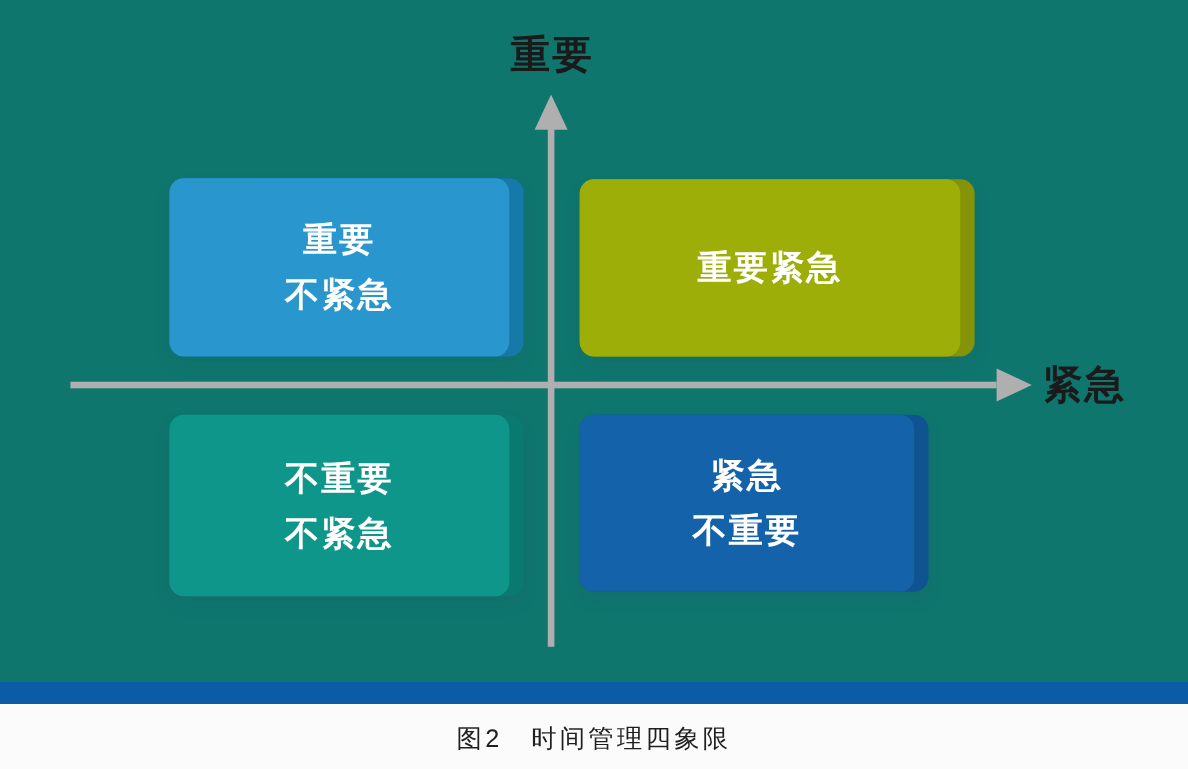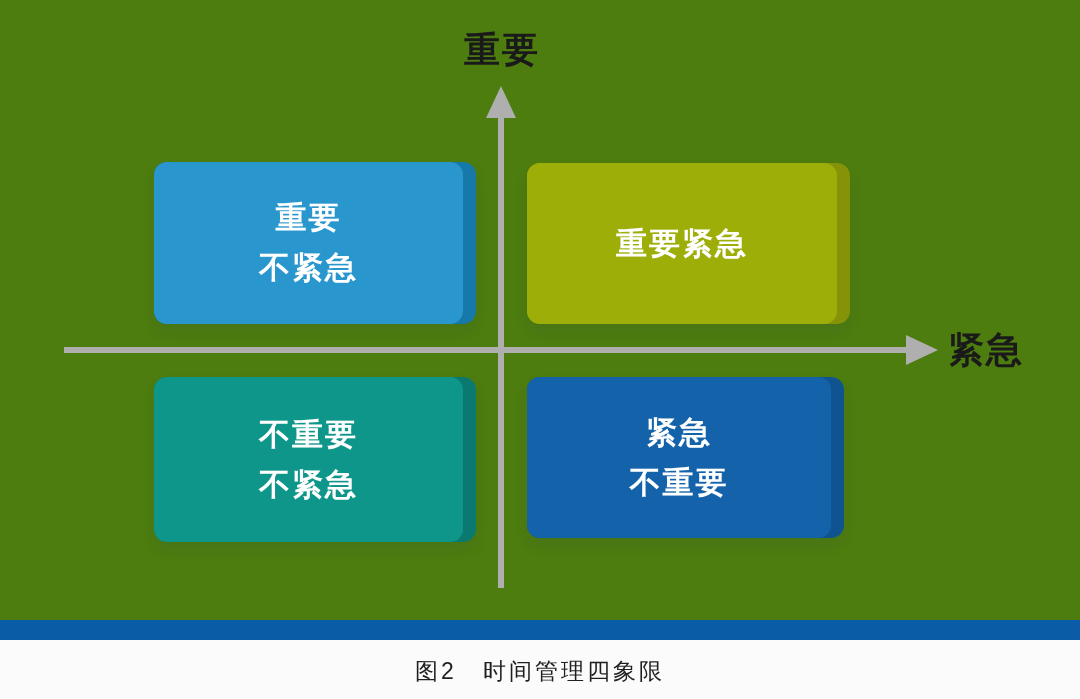--- a/index.html
+++ b/index.html
@@ -4,21 +4,21 @@
 <style>
   html, body { margin: 0; padding: 0; }
   body {
     font-family: "Liberation Sans", "DejaVu Sans", sans-serif;
     background: #ffffff;
   }
   .canvas {
     position: relative;
     width: 1080px;
     height: 699px;
-    background: #4d7c0f;
+    background: #0f766e;
     overflow: hidden;
   }
   
   .v-line {
     position: absolute;
     left: 498px; top: 112px;
     width: 6px; height: 476px;
     background: #afafaf;
   }
   .h-line {
@@ -73,21 +73,21 @@
   .box .qline {
     color: #ffffff;
     font-size: 31px;
     font-weight: 700;
     line-height: 36px;
     letter-spacing: 2px;
     white-space: nowrap;
     text-align: center;
   }
   .box.tl { left: 154px; top: 162px; width: 322px; height: 162px; }
-  .box.tr { left: 527px; top: 163px; width: 323px; height: 161px; }
+  .box.tr { left: 527px; top: 163px; width: 323px; height: 161px; padding-left: 36px; }
   .box.bl { left: 154px; top: 377px; width: 322px; height: 165px; }
   .box.br { left: 527px; top: 377px; width: 317px; height: 161px; }
   
   .box.tl { background: #1679a9; } .box.tl .face { background: #2997ce; }
   .box.tr { background: #849307; } .box.tr .face { background: #9eae08; }
   .box.bl { background: #0a7a70; } .box.bl .face { background: #0f968a; }
   .box.br { background: #0f5490; } .box.br .face { background: #1463aa; }
   
   .footer-area {
     position: absolute;

